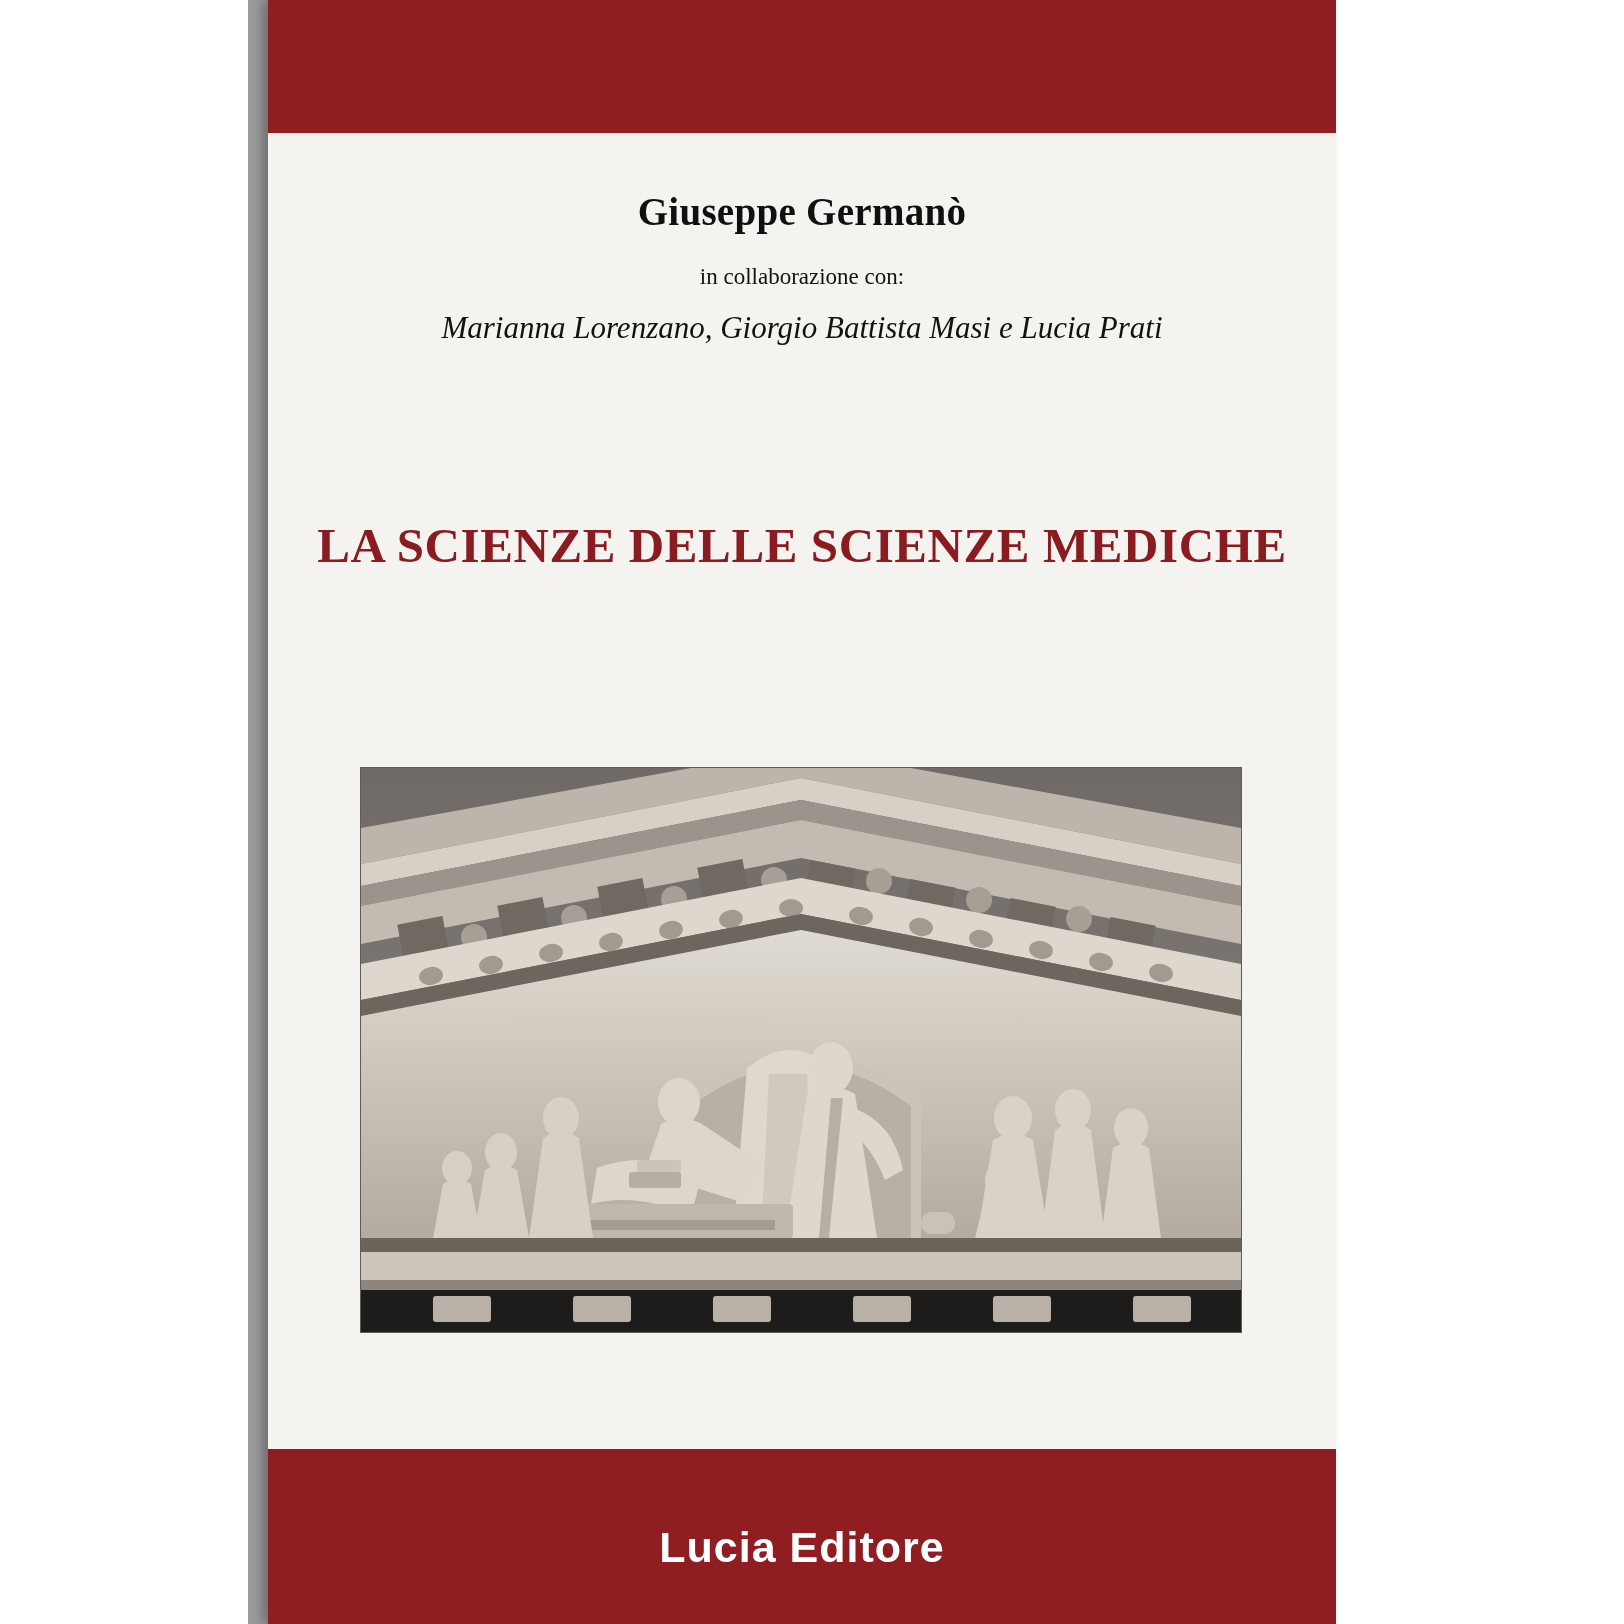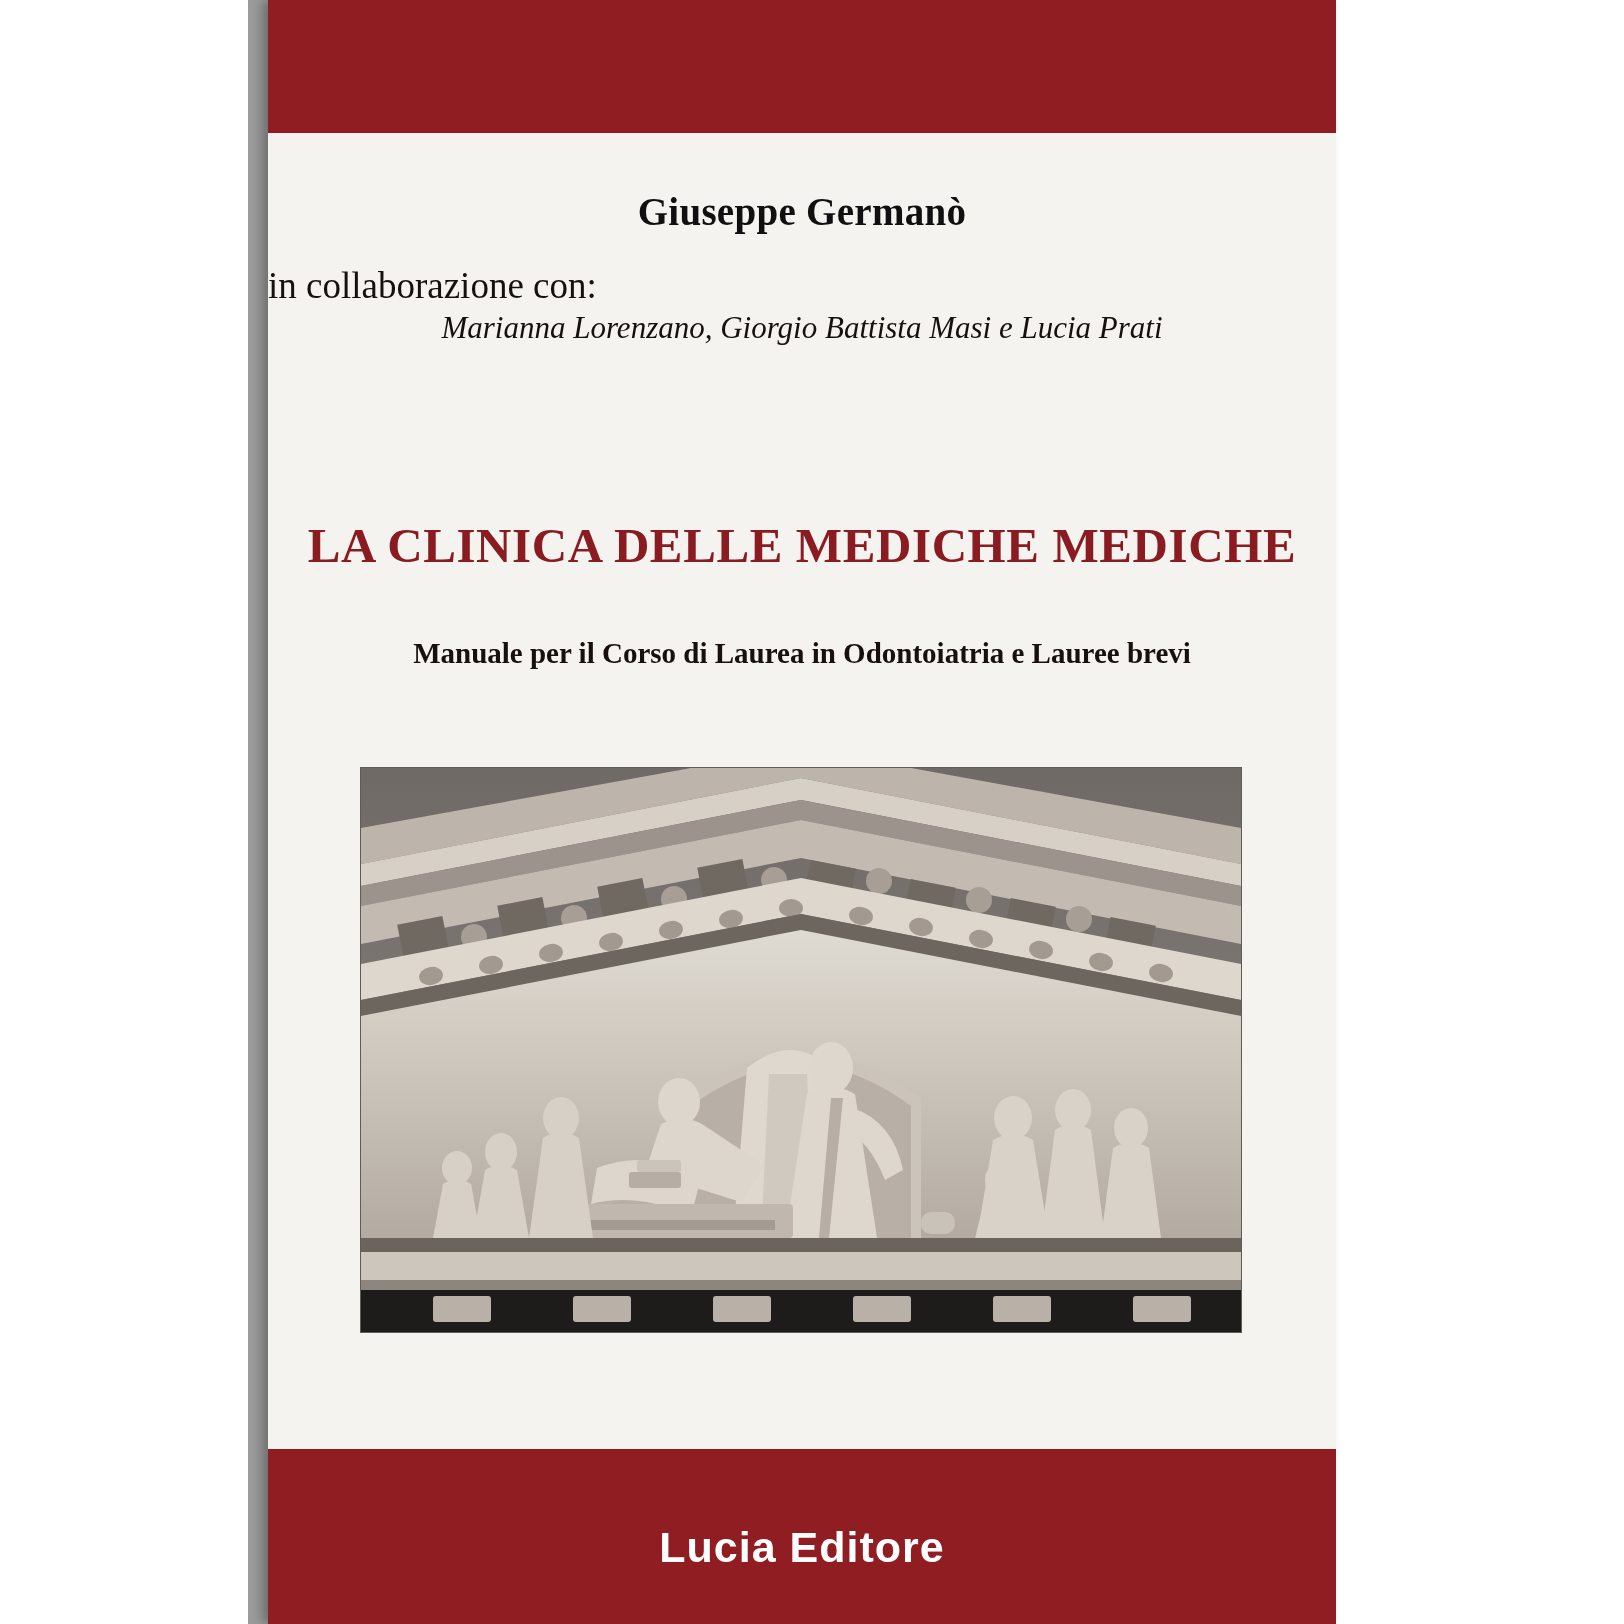--- a/index.html
+++ b/index.html
@@ -80,22 +80,22 @@
     font-weight: bold;
     color: #101010;
     letter-spacing: 0.3px;
   }
 
   .collab-label {
     position: absolute;
     left: 0;
     right: 0;
     top: 131px;
-    text-align: left;
-    font-size: 37px;
+    text-align: center;
+    font-size: 23px;
     color: #15110f;
   }
 
   .collab-names {
     position: absolute;
     left: 0;
     right: 0;
     top: 177px;
     text-align: center;
     font-size: 31px;
@@ -168,23 +168,22 @@
     <div class="band-bottom"></div>
 
     <div class="paper">
 
       <div class="author">Giuseppe Germanò</div>
 
       <div class="collab-label">in collaborazione con:</div>
 
       <div class="collab-names">Marianna Lorenzano, Giorgio Battista Masi e Lucia Prati</div>
 
-      <div class="title">LA CLINICA DELLE MEDICHE MEDICHE</div>
-
-      <div class="subtitle">Manuale per il Corso di Laurea in Odontoiatria e Lauree brevi</div>
+      <div class="title">LA SCIENZE DELLE SCIENZE MEDICHE</div>
+
 
       <div class="photo">
         <svg viewBox="0 0 880 564" preserveAspectRatio="none">
           <defs>
             <linearGradient id="stoneA" x1="0" y1="0" x2="0" y2="1">
               <stop offset="0%" stop-color="#cfc9c1"></stop>
               <stop offset="100%" stop-color="#a39a92"></stop>
             </linearGradient>
             <linearGradient id="stoneB" x1="0" y1="0" x2="0" y2="1">
               <stop offset="0%" stop-color="#e0dbd2"></stop>

